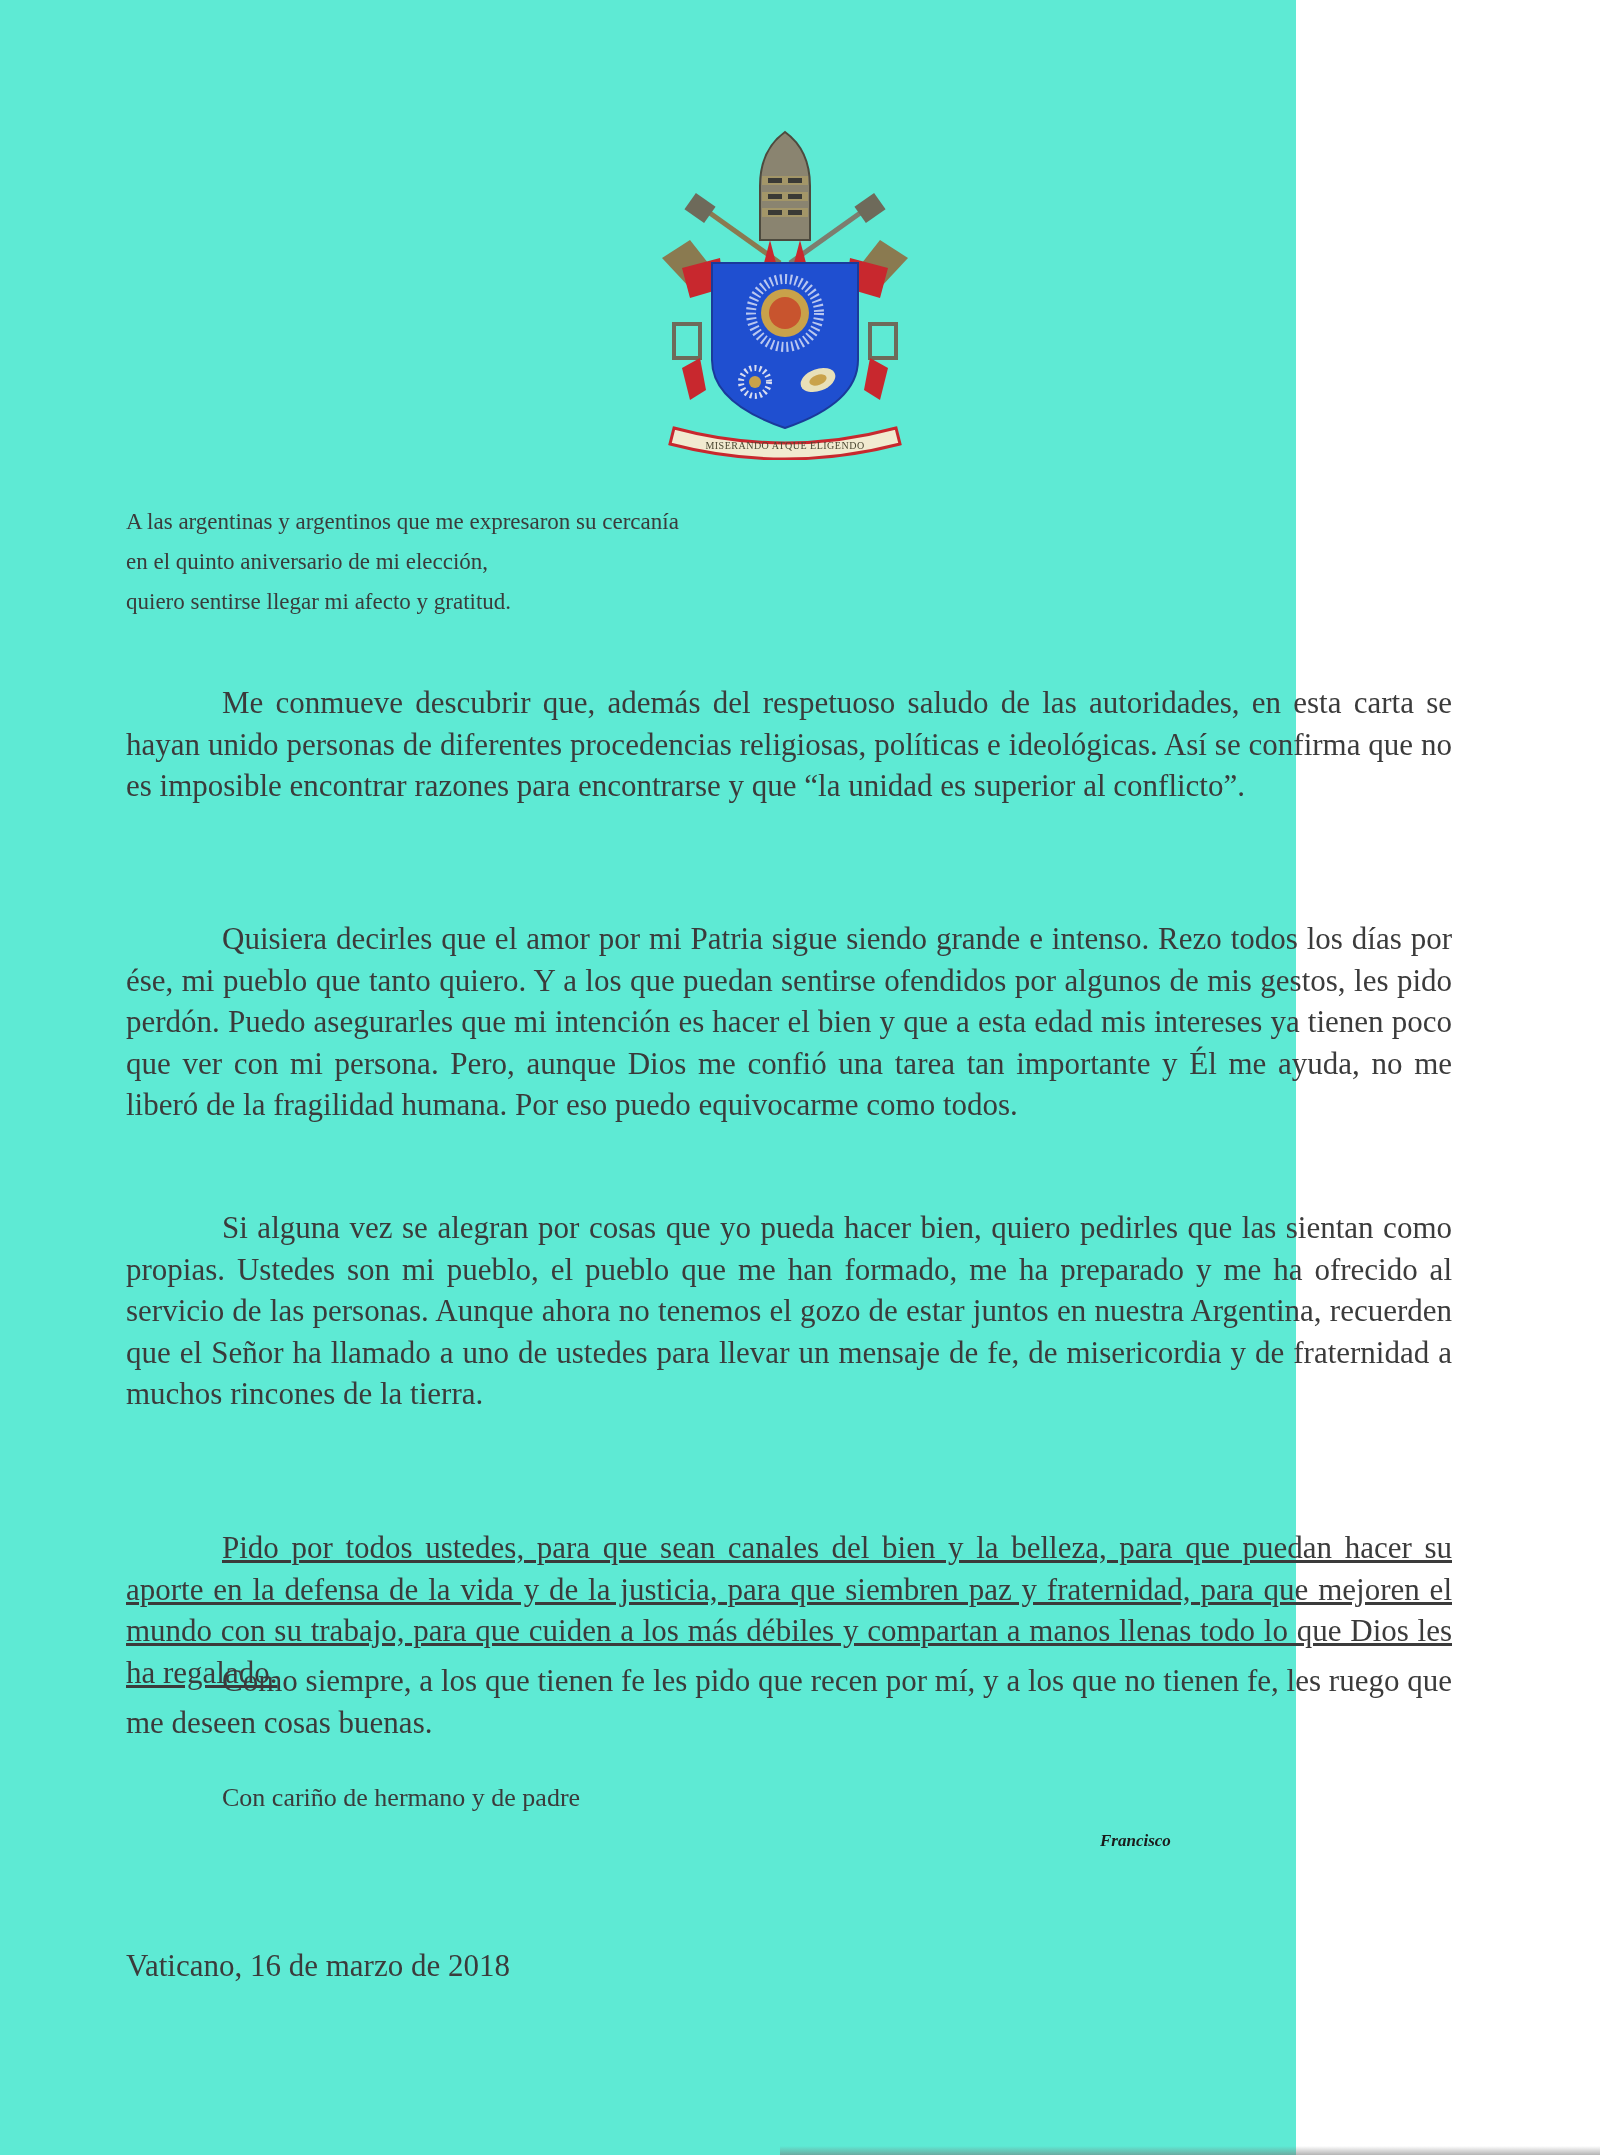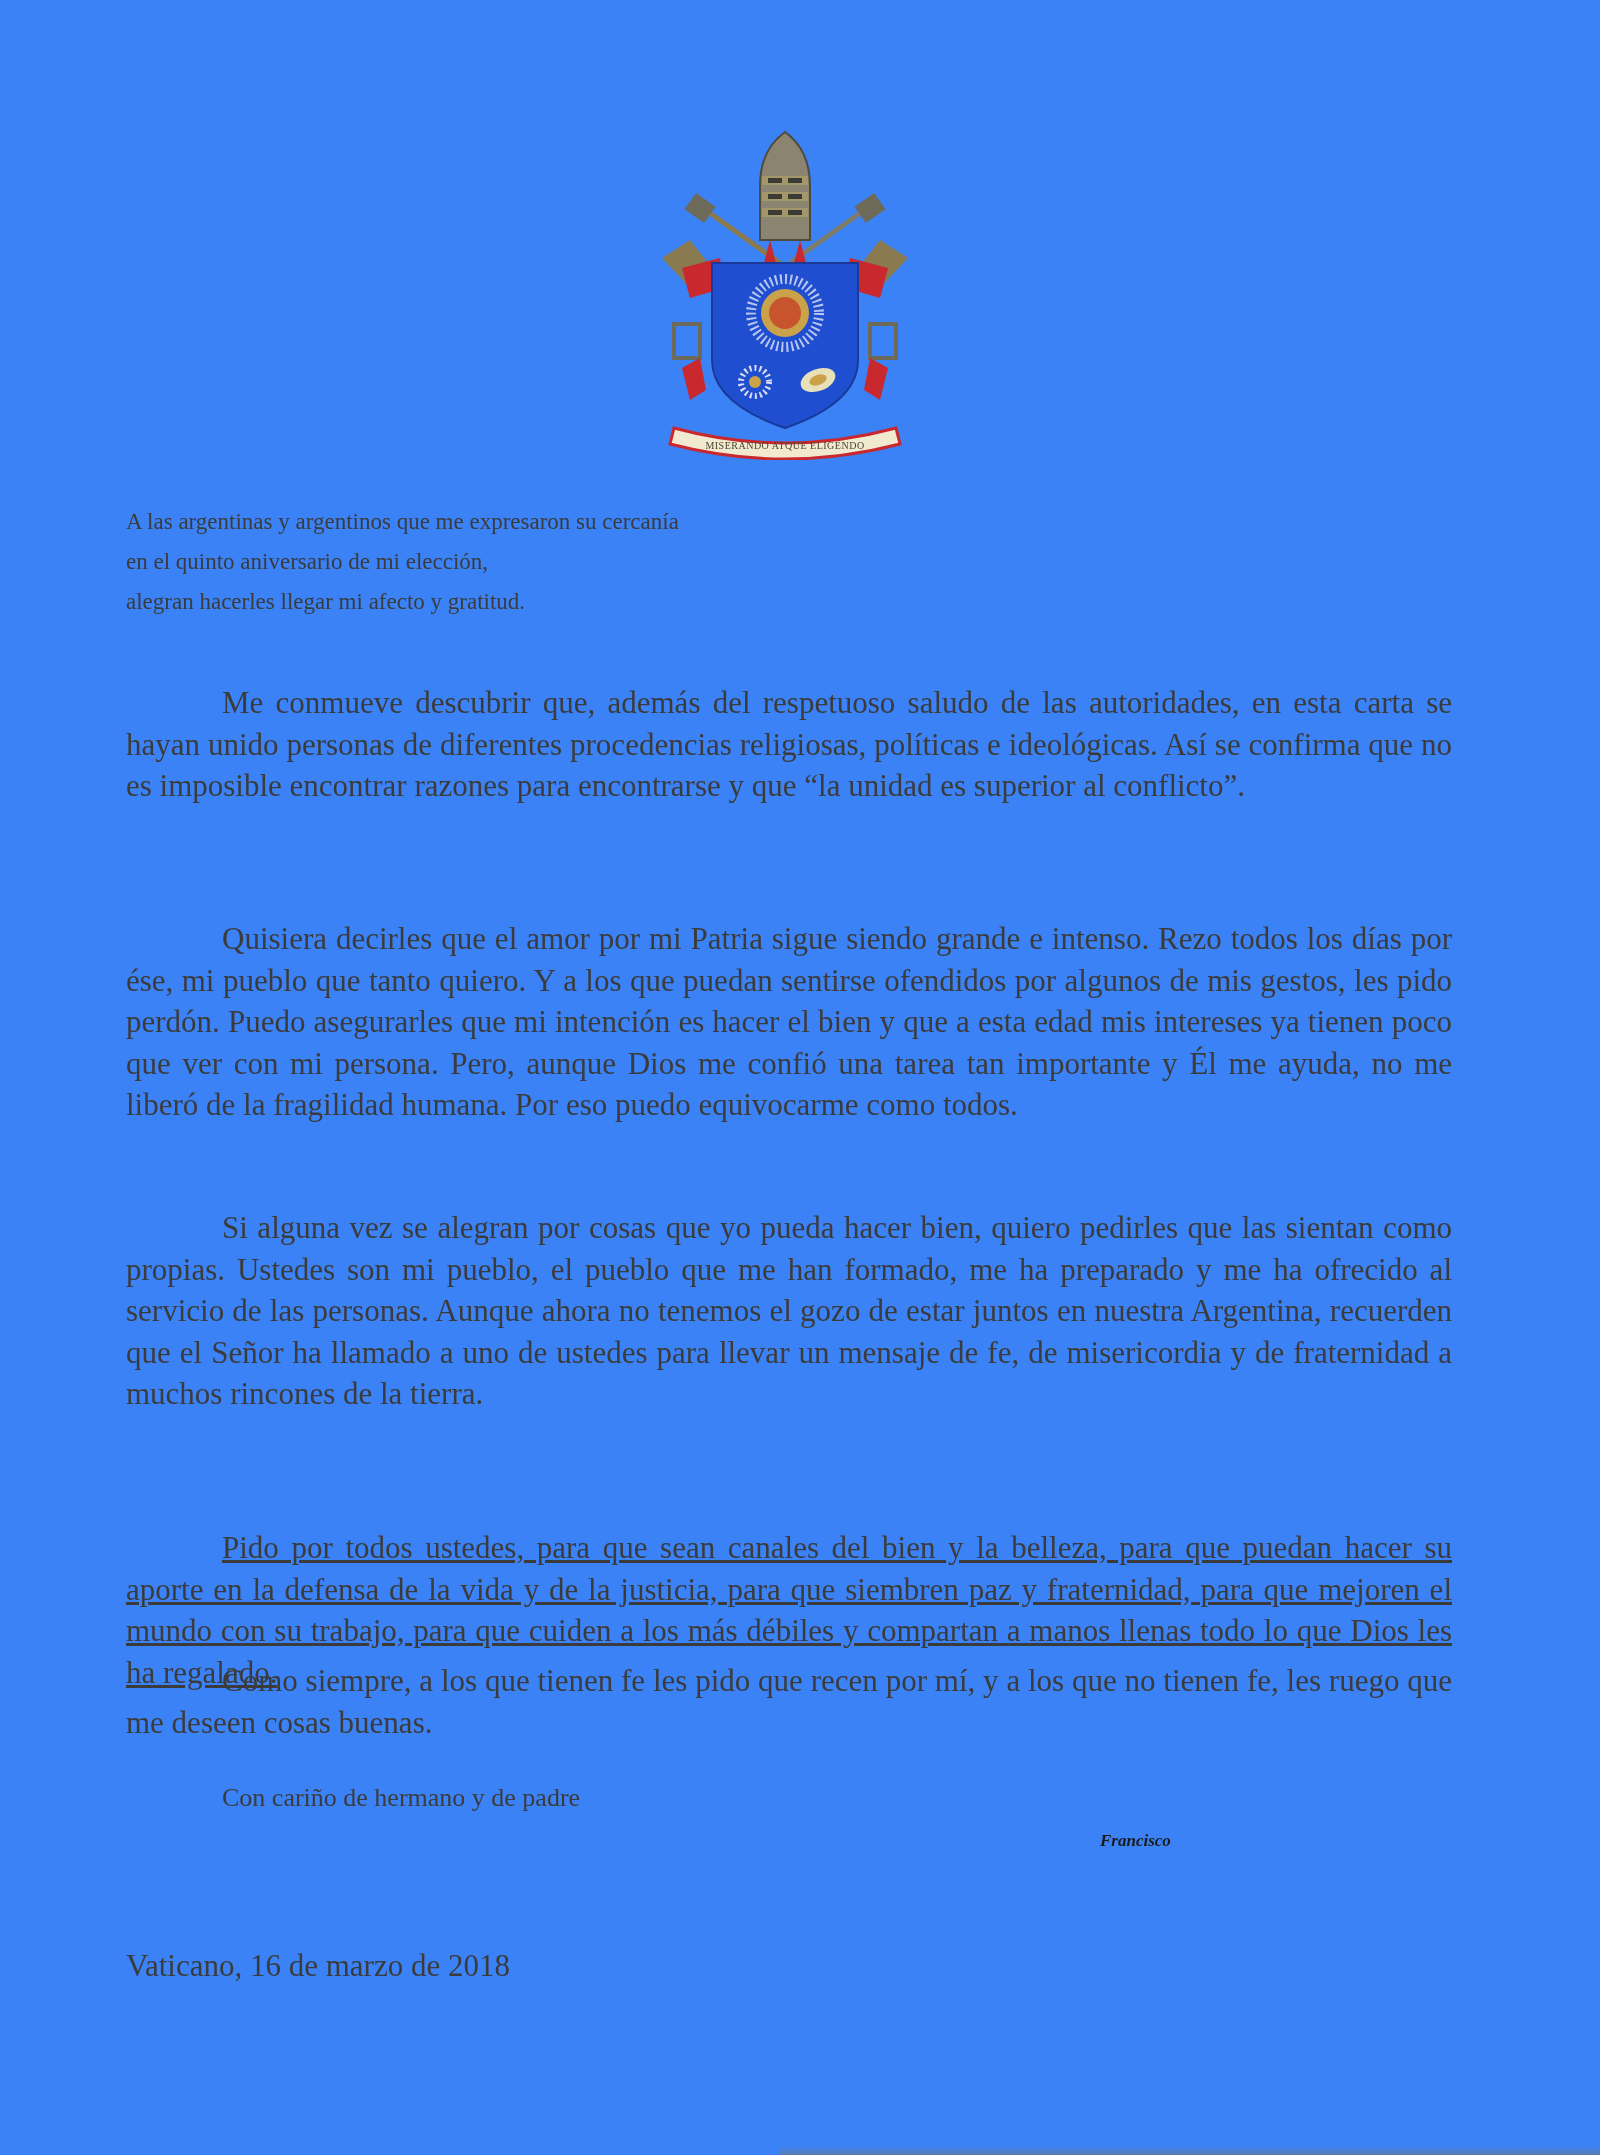--- a/index.html
+++ b/index.html
@@ -11,22 +11,22 @@
       width: 1600px;
       height: 2155px;
       position: relative;
       overflow: hidden;
       font-family: "Liberation Serif", "DejaVu Serif", serif;
       color: #3a3a3a;
     }
     .page {
       position: absolute;
       left: 0; top: 0;
-      width: 1600px; height: 2155px;
-      background: #3b82f6;
+      width: 1296px; height: 2155px;
+      background: #5eead4;
     }
     .coat-of-arms {
       position: absolute;
       left: 660px;
       top: 128px;
       width: 250px;
       height: 332px;
     }
     .salutation {
       position: absolute;
@@ -139,21 +139,21 @@
       <ellipse cx="158" cy="252" rx="9" ry="5" fill="#c9a24a" transform="rotate(-20 158 252)"></ellipse>
 
       <path d="M14 300 Q125 330 236 300 L240 316 Q125 346 10 316 Z" fill="#f1ead0" stroke="#c8282e" stroke-width="3"></path>
       <text x="125" y="321" font-family="Liberation Serif, serif" font-size="10" fill="#4a4630" text-anchor="middle" letter-spacing="0.5">MISERANDO ATQUE ELIGENDO</text>
     </svg>
   </div>
 
   <div class="salutation">
     <div>A las argentinas y argentinos que me expresaron su cercanía</div>
     <div>en el quinto aniversario de mi elección,</div>
-    <div>alegran hacerles llegar mi afecto y gratitud.</div>
+    <div>quiero sentirse llegar mi afecto y gratitud.</div>
   </div>
 
   <div class="body-text p1"><span class="indent"></span><span>Me conmueve descubrir que, además del respetuoso saludo de las autoridades, en esta carta se hayan unido personas de diferentes procedencias religiosas, políticas e ideológicas. Así se confirma que no es imposible encontrar razones para encontrarse y que “la unidad es superior al conflicto”.</span></div>
   <div class="body-text p2"><span class="indent"></span><span>Quisiera decirles que el amor por mi Patria sigue siendo grande e intenso. Rezo todos los días por ése, mi pueblo que tanto quiero. Y a los que puedan sentirse ofendidos por algunos de mis gestos, les pido perdón. Puedo asegurarles que mi intención es hacer el bien y que a esta edad mis intereses ya tienen poco que ver con mi persona. Pero, aunque Dios me confió una tarea tan importante y Él me ayuda, no me liberó de la fragilidad humana. Por eso puedo equivocarme como todos.</span></div>
   <div class="body-text p3"><span class="indent"></span><span>Si alguna vez se alegran por cosas que yo pueda hacer bien, quiero pedirles que las sientan como propias. Ustedes son mi pueblo, el pueblo que me han formado, me ha preparado y me ha ofrecido al servicio de las personas. Aunque ahora no tenemos el gozo de estar juntos en nuestra Argentina, recuerden que el Señor ha llamado a uno de ustedes para llevar un mensaje de fe, de misericordia y de fraternidad a muchos rincones de la tierra.</span></div>
   <div class="body-text p4"><span class="indent"></span><span>Pido por todos ustedes, para que sean canales del bien y la belleza, para que puedan hacer su aporte en la defensa de la vida y de la justicia, para que siembren paz y fraternidad, para que mejoren el mundo con su trabajo, para que cuiden a los más débiles y compartan a manos llenas todo lo que Dios les ha regalado.</span></div>
   <div class="body-text p5"><span class="indent"></span><span>Como siempre, a los que tienen fe les pido que recen por mí, y a los que no tienen fe, les ruego que me deseen cosas buenas.</span></div>
 
   <div class="closing">Con cariño de hermano y de padre</div>
 

